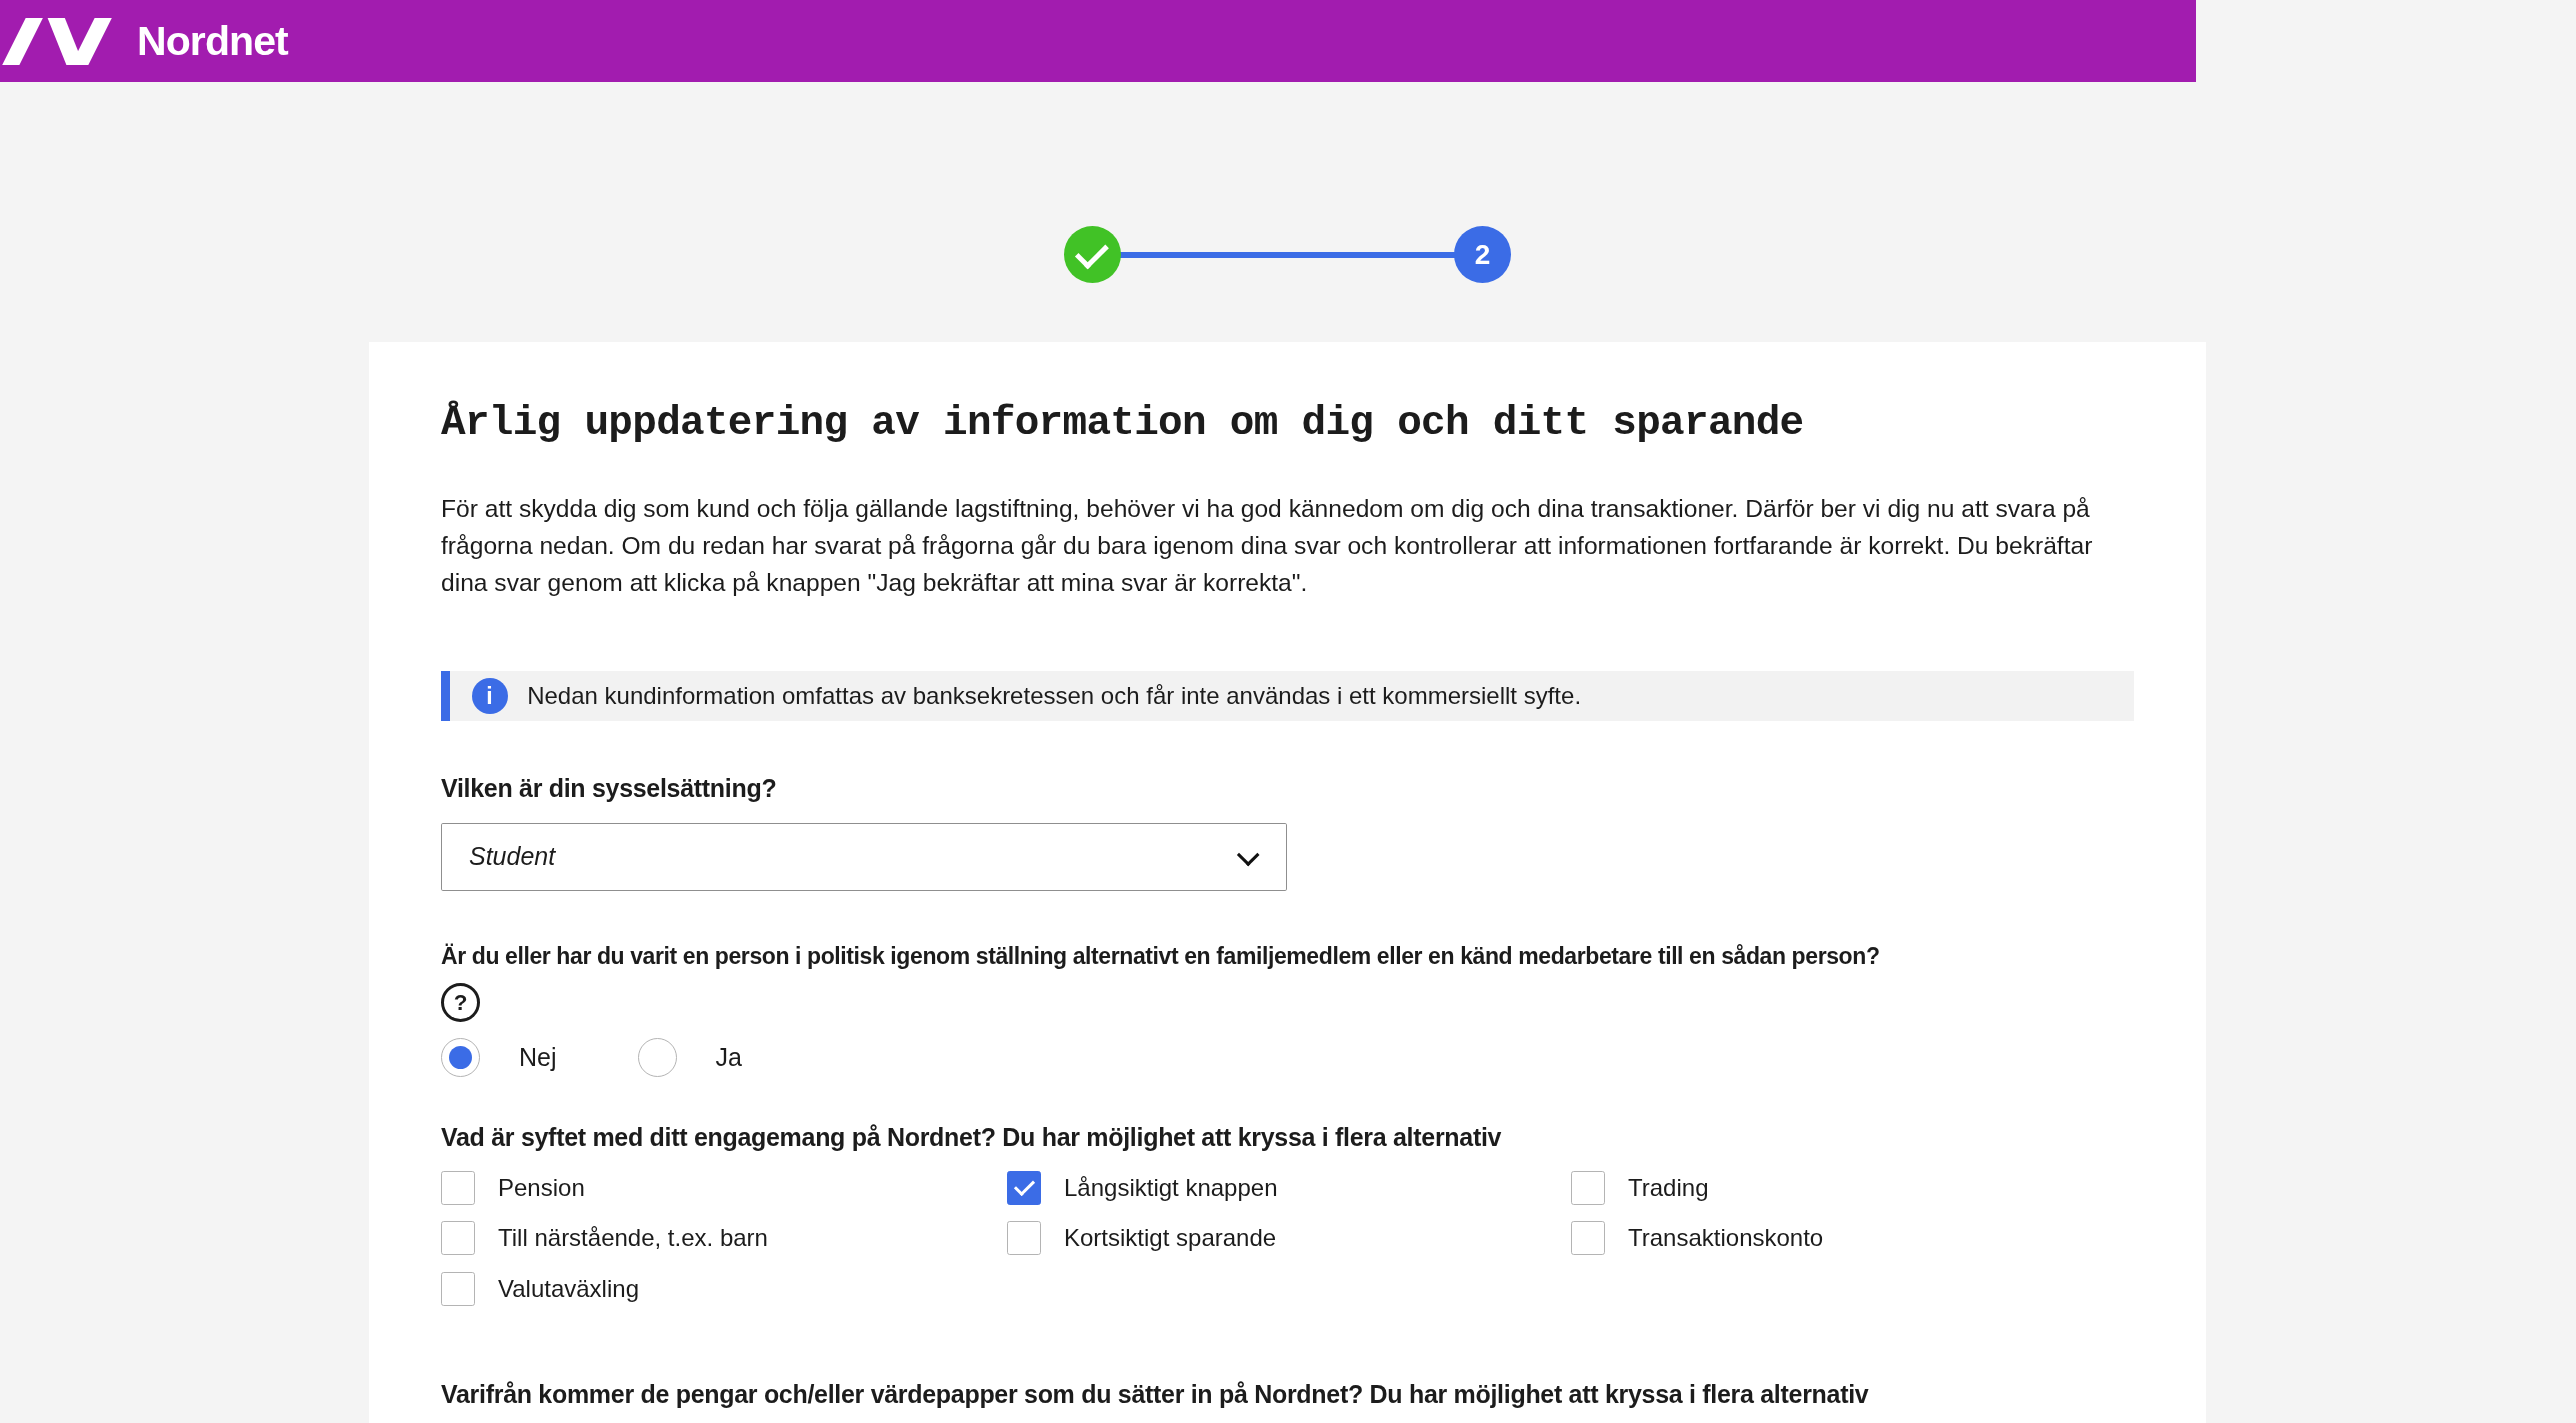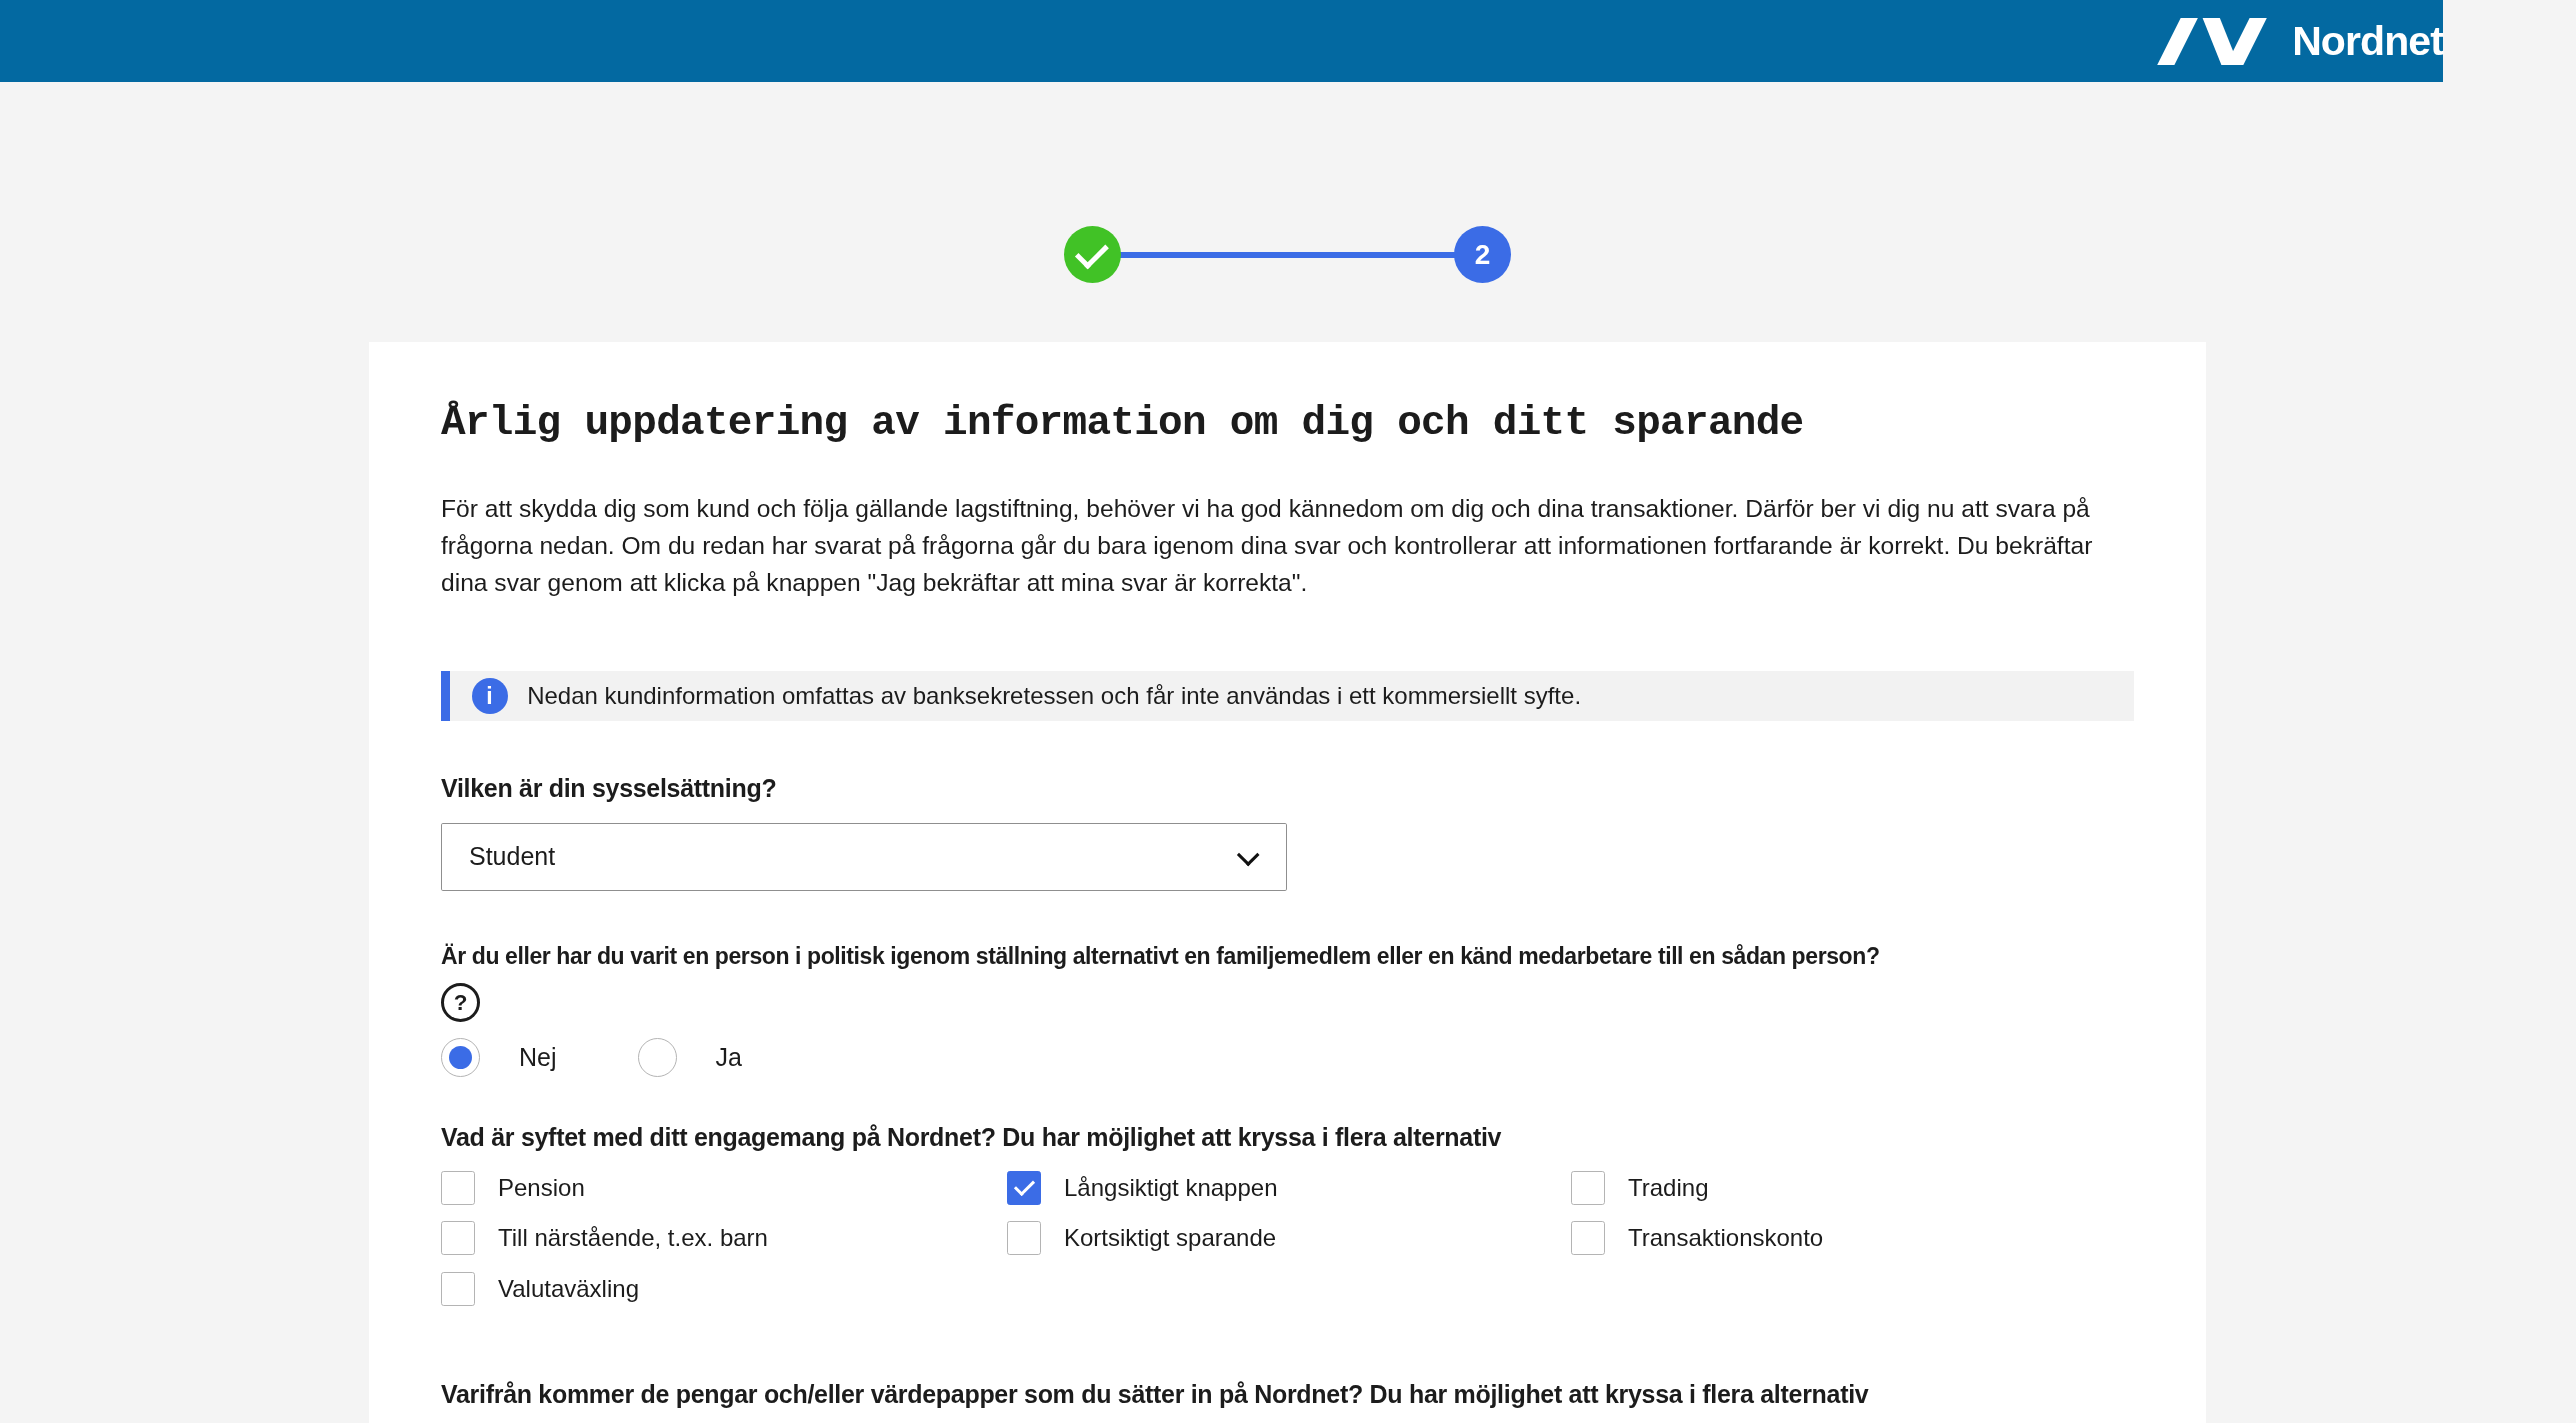--- a/index.html
+++ b/index.html
@@ -5,22 +5,22 @@
   html,body{margin:0;padding:0;}
   body{
     width:2576px;height:1424px;overflow:hidden;position:relative;
     background:#f4f4f4;
     font-family:"Liberation Sans","DejaVu Sans",sans-serif;
     color:#1c1c1c;
     -webkit-font-smoothing:antialiased;
   }
   
   .header{
-    position:absolute;left:0;top:0;width:2443px;height:82px;background:#0369a1;
-    display:flex;align-items:center;justify-content:flex-end;gap:23px;
+    position:absolute;left:0;top:0;width:2196px;height:82px;background:#a21caf;
+    display:flex;align-items:center;justify-content:flex-start;gap:23px;
   }
   .logo-mark{width:114px;height:47px;display:block;}
   .logo-text{color:#fff;font-size:41px;font-weight:600;letter-spacing:-0.9px;line-height:1;}
   
   .stepper{position:absolute;left:1064px;top:226px;width:447px;height:57px;}
   .step-line{position:absolute;left:27px;right:27px;top:26px;height:6.3px;background:#3b6ce6;border-radius:2.7px;}
   .step{
     position:absolute;top:0;width:57px;height:57px;border-radius:50%;
     display:flex;align-items:center;justify-content:center;
   }
@@ -51,21 +51,21 @@
   .q-occupation{margin-top:52px;}
   .q-pep{margin-top:50px;font-size:23px;letter-spacing:-0.4px;}
   .q-purpose{margin-top:45px;}
   .q-source{margin-top:72px;}
   
   .select{
     margin-top:19.7px;width:846px;height:68px;border:1.8px solid #8f8f8f;border-radius:1.8px;
     background:#fff;display:flex;align-items:center;position:relative;
     padding-left:27px;box-sizing:border-box;cursor:pointer;
   }
-  .select-value{font-size:25px;}
+  .select-value{font-size:25px;font-style:italic;}
   .chevron-down{
     position:absolute;right:30px;top:23px;width:13.4px;height:13.4px;
     border-right:3.6px solid #111;border-bottom:3.6px solid #111;transform:rotate(45deg);
   }
   
   .help-icon{
     margin-top:12.5px;width:39px;height:39px;border-radius:50%;border:3.6px solid #1c1c1c;
     display:flex;align-items:center;justify-content:center;box-sizing:border-box;
     font-size:22.4px;font-weight:bold;cursor:pointer;
   }

